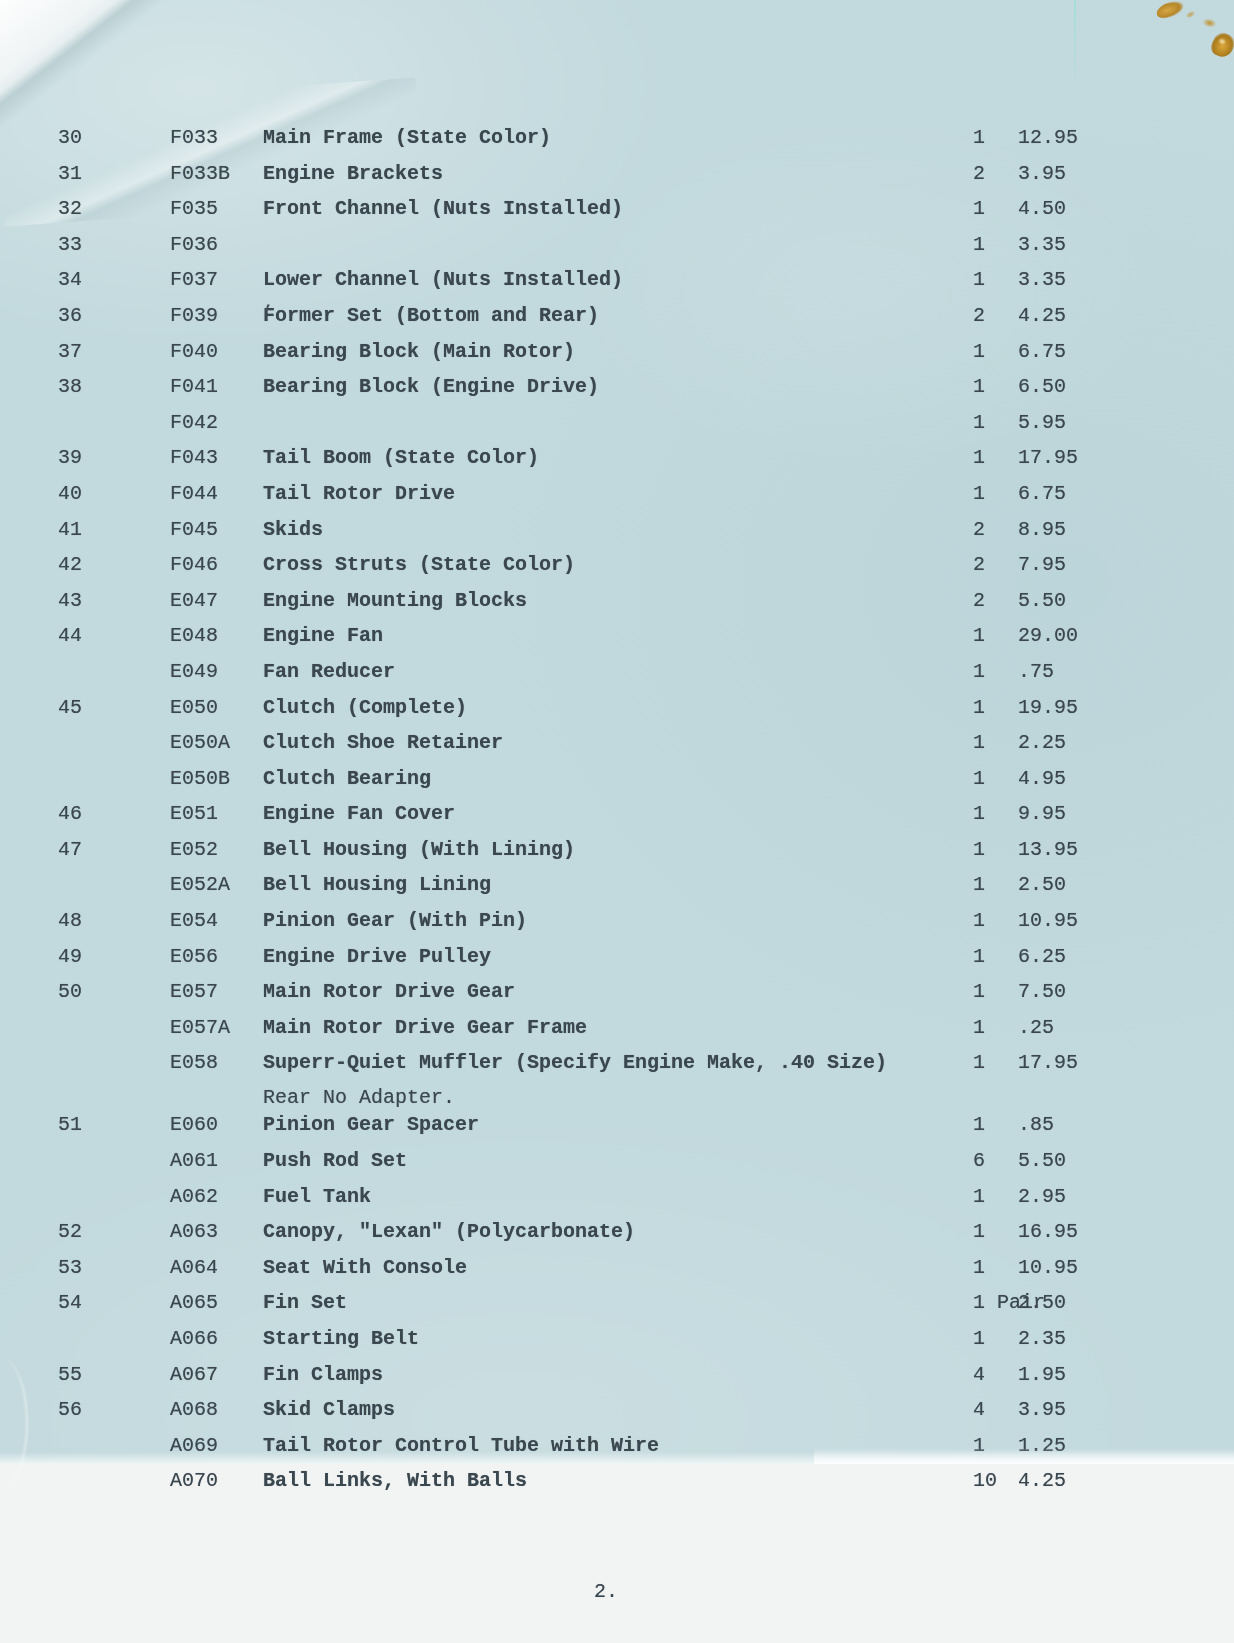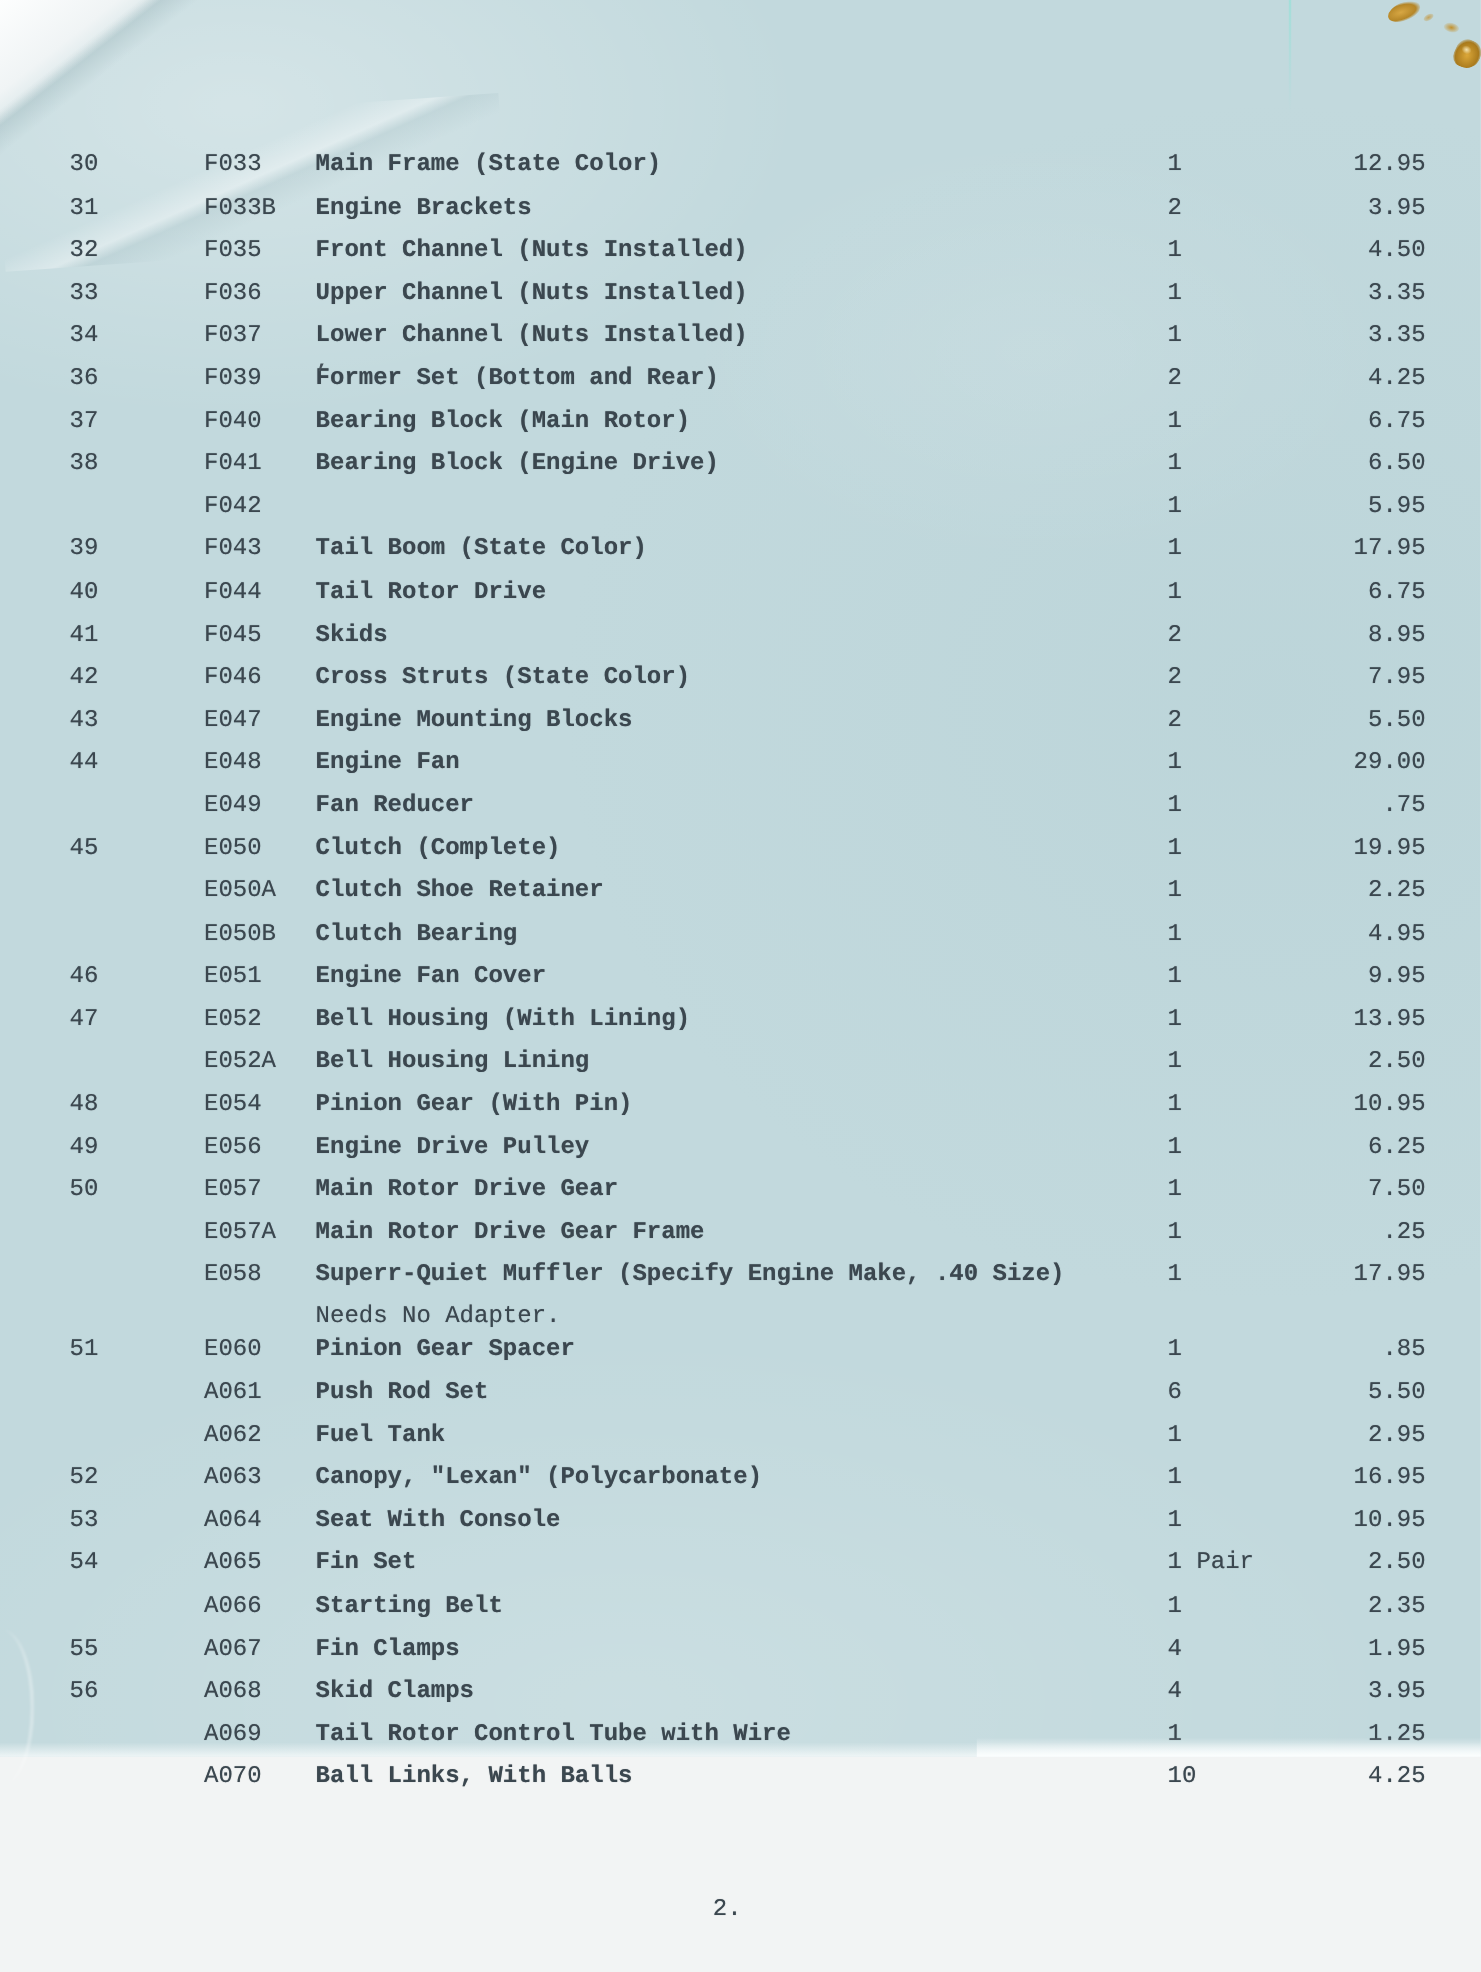--- a/index.html
+++ b/index.html
@@ -94,21 +94,21 @@
     white-space:pre;
   }
   .row{position:relative;height:35.6px;}
   .row.two-line{height:62px;}
   .cell{position:absolute;top:0;}
   .c-item{left:58px;}
   .c-part{left:170px;}
   .c-desc{left:263px;font-weight:bold;}
   .c-desc2{left:263px;top:35px;}
   .c-qty{left:973px;}
-  .c-price{right:46px;width:170px;text-align:right;}
+  .c-price{right:46px;width:170px;text-align:left;}
 
   .page-number{
     position:absolute;left:594px;top:1580px;
     color:#3b474f;font-size:20px;
     text-shadow:0 0 0.7px rgba(59,71,79,0.55);
   }
   .stray-comma{
     position:absolute;left:263px;top:290px;
     color:#46525a;font-size:20px;
   }
@@ -144,21 +144,20 @@
   </div><div class="row">
     <span class="cell c-item">32</span>
     <span class="cell c-part">F035</span>
     <span class="cell c-desc">Front Channel (Nuts Installed)</span>
     <span class="cell c-desc2"></span>
     <span class="cell c-qty">1</span>
     <span class="cell c-price">4.50</span>
   </div><div class="row">
     <span class="cell c-item">33</span>
     <span class="cell c-part">F036</span>
-    <span class="cell c-desc">Upper Channel (Nuts Installed)</span>
     <span class="cell c-desc2"></span>
     <span class="cell c-qty">1</span>
     <span class="cell c-price">3.35</span>
   </div><div class="row">
     <span class="cell c-item">34</span>
     <span class="cell c-part">F037</span>
     <span class="cell c-desc">Lower Channel (Nuts Installed)</span>
     <span class="cell c-desc2"></span>
     <span class="cell c-qty">1</span>
     <span class="cell c-price">3.35</span>
@@ -305,21 +304,21 @@
     <span class="cell c-item"></span>
     <span class="cell c-part">E057A</span>
     <span class="cell c-desc">Main Rotor Drive Gear Frame</span>
     <span class="cell c-desc2"></span>
     <span class="cell c-qty">1</span>
     <span class="cell c-price">.25</span>
   </div><div class="row two-line">
     <span class="cell c-item"></span>
     <span class="cell c-part">E058</span>
     <span class="cell c-desc">Superr-Quiet Muffler (Specify Engine Make, .40 Size)</span>
-    <span class="cell c-desc2">Needs No Adapter.</span>
+    <span class="cell c-desc2">Rear No Adapter.</span>
     <span class="cell c-qty">1</span>
     <span class="cell c-price">17.95</span>
   </div><div class="row">
     <span class="cell c-item">51</span>
     <span class="cell c-part">E060</span>
     <span class="cell c-desc">Pinion Gear Spacer</span>
     <span class="cell c-desc2"></span>
     <span class="cell c-qty">1</span>
     <span class="cell c-price">.85</span>
   </div><div class="row">

